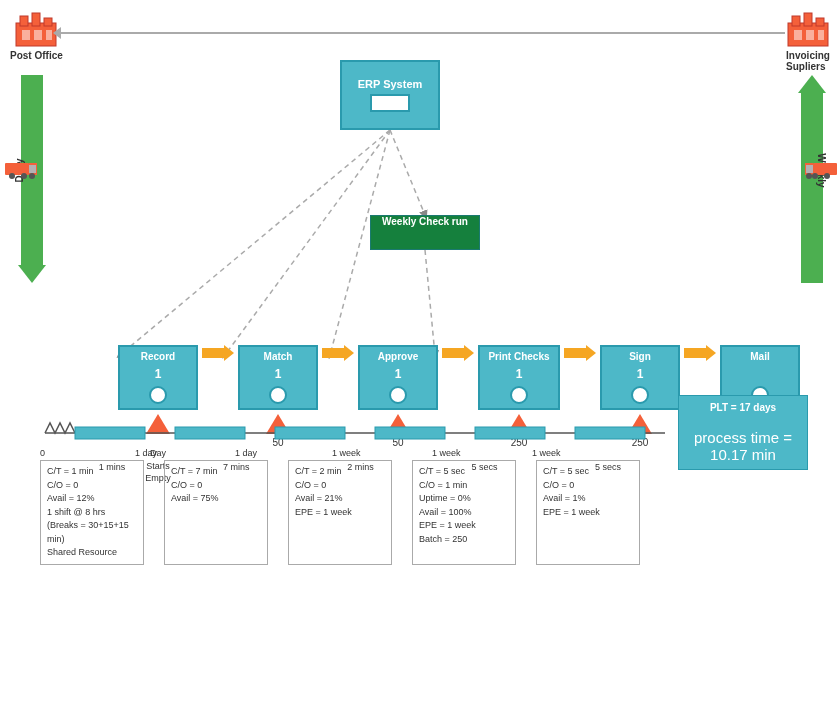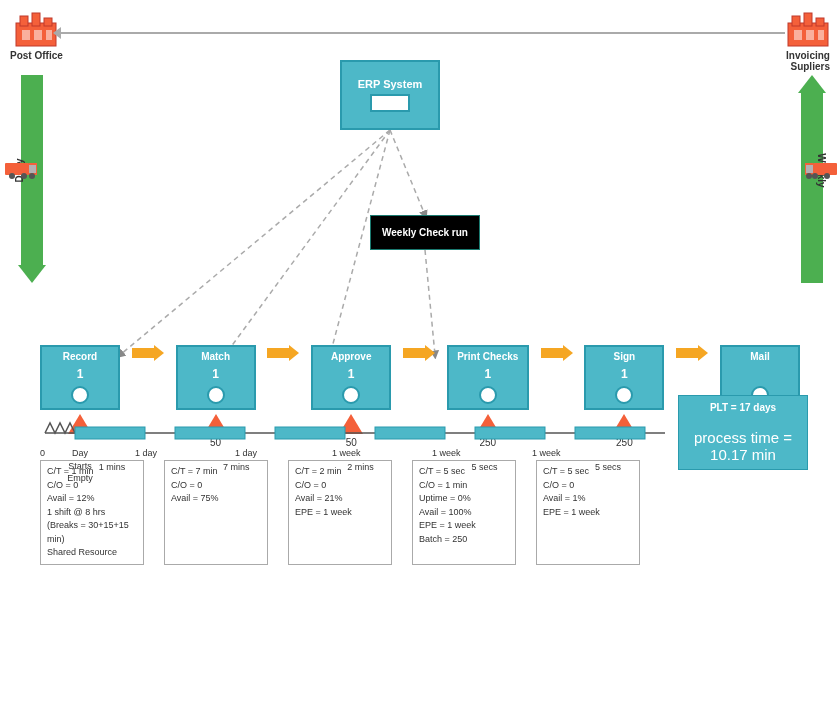--- a/index.html
+++ b/index.html
@@ -88,24 +88,24 @@
       text-align: center;
     }
 
     
     .weekly-box {
       position: absolute;
       top: 215px;
       left: 370px;
       width: 110px;
       height: 35px;
-      background: #000000;
+      background: #15803d;
       border: 1px solid #1a7a70;
       display: flex;
-      align-items: center;
+      align-items: flex-start;
       justify-content: center;
       color: #fff;
       font-size: 10px;
       font-weight: bold;
       text-align: center;
     }
 
     
     .arrow-daily {
       position: absolute;
@@ -317,21 +317,21 @@
   <div class="factory-right">
     <svg class="factory-icon" viewBox="0 0 44 40">
       <rect x="2" y="15" width="40" height="23" fill="#f4603a" stroke="#c0392b" stroke-width="1"></rect>
       <rect x="6" y="8" width="8" height="10" fill="#f4603a" stroke="#c0392b" stroke-width="1"></rect>
       <rect x="18" y="5" width="8" height="13" fill="#f4603a" stroke="#c0392b" stroke-width="1"></rect>
       <rect x="30" y="10" width="8" height="8" fill="#f4603a" stroke="#c0392b" stroke-width="1"></rect>
       <rect x="8" y="22" width="8" height="10" fill="#fff" opacity="0.5"></rect>
       <rect x="20" y="22" width="8" height="10" fill="#fff" opacity="0.5"></rect>
       <rect x="32" y="22" width="6" height="10" fill="#fff" opacity="0.5"></rect>
     </svg>
-    <div class="factory-label" style="text-align:right;">
+    <div class="factory-label" style="text-align:left;">
       <span style="white-space:pre-line;">Invoicing
 Supliers</span>
     </div>
   </div>
 
   <div class="top-line"></div>
   <div class="top-line-arrow-left"></div>
 
   <div class="erp-box">
     <span>ERP System</span>
@@ -369,21 +369,21 @@
     <svg width="32" height="24" viewBox="0 0 32 24">
       <rect x="8" y="8" width="24" height="12" fill="#f4603a" rx="1"></rect>
       <polygon points="8,8 0,8 0,20 8,20" fill="#f4603a"></polygon>
       <circle cx="10" cy="21" r="3" fill="#555"></circle>
       <circle cx="22" cy="21" r="3" fill="#555"></circle>
       <circle cx="4" cy="21" r="3" fill="#555"></circle>
       <rect x="1" y="10" width="7" height="8" fill="#9ad4e8" opacity="0.7"></rect>
     </svg>
   </div>
 
-  <div style="position:absolute;top:345px;left:40px;right:40px;display:flex;align-items:flex-start;justify-content:space-between;">
+  <div style="position:absolute;top:345px;left:40px;right:40px;display:flex;align-items:flex-start;justify-content:flex-end;">
 
     <div style="display:flex;flex-direction:column;align-items:center;">
       <div class="process-box">
         <span class="process-box-title">Record</span>
         <span class="process-box-num">1</span>
         <div class="process-box-circle"></div>
       </div>
       <div class="triangle-warning"></div>
       <div style="font-size:9px;color:#333;text-align:center;margin-top:13px;line-height:1.4;">Day<br>Starts<br>Empty</div>
     </div>

